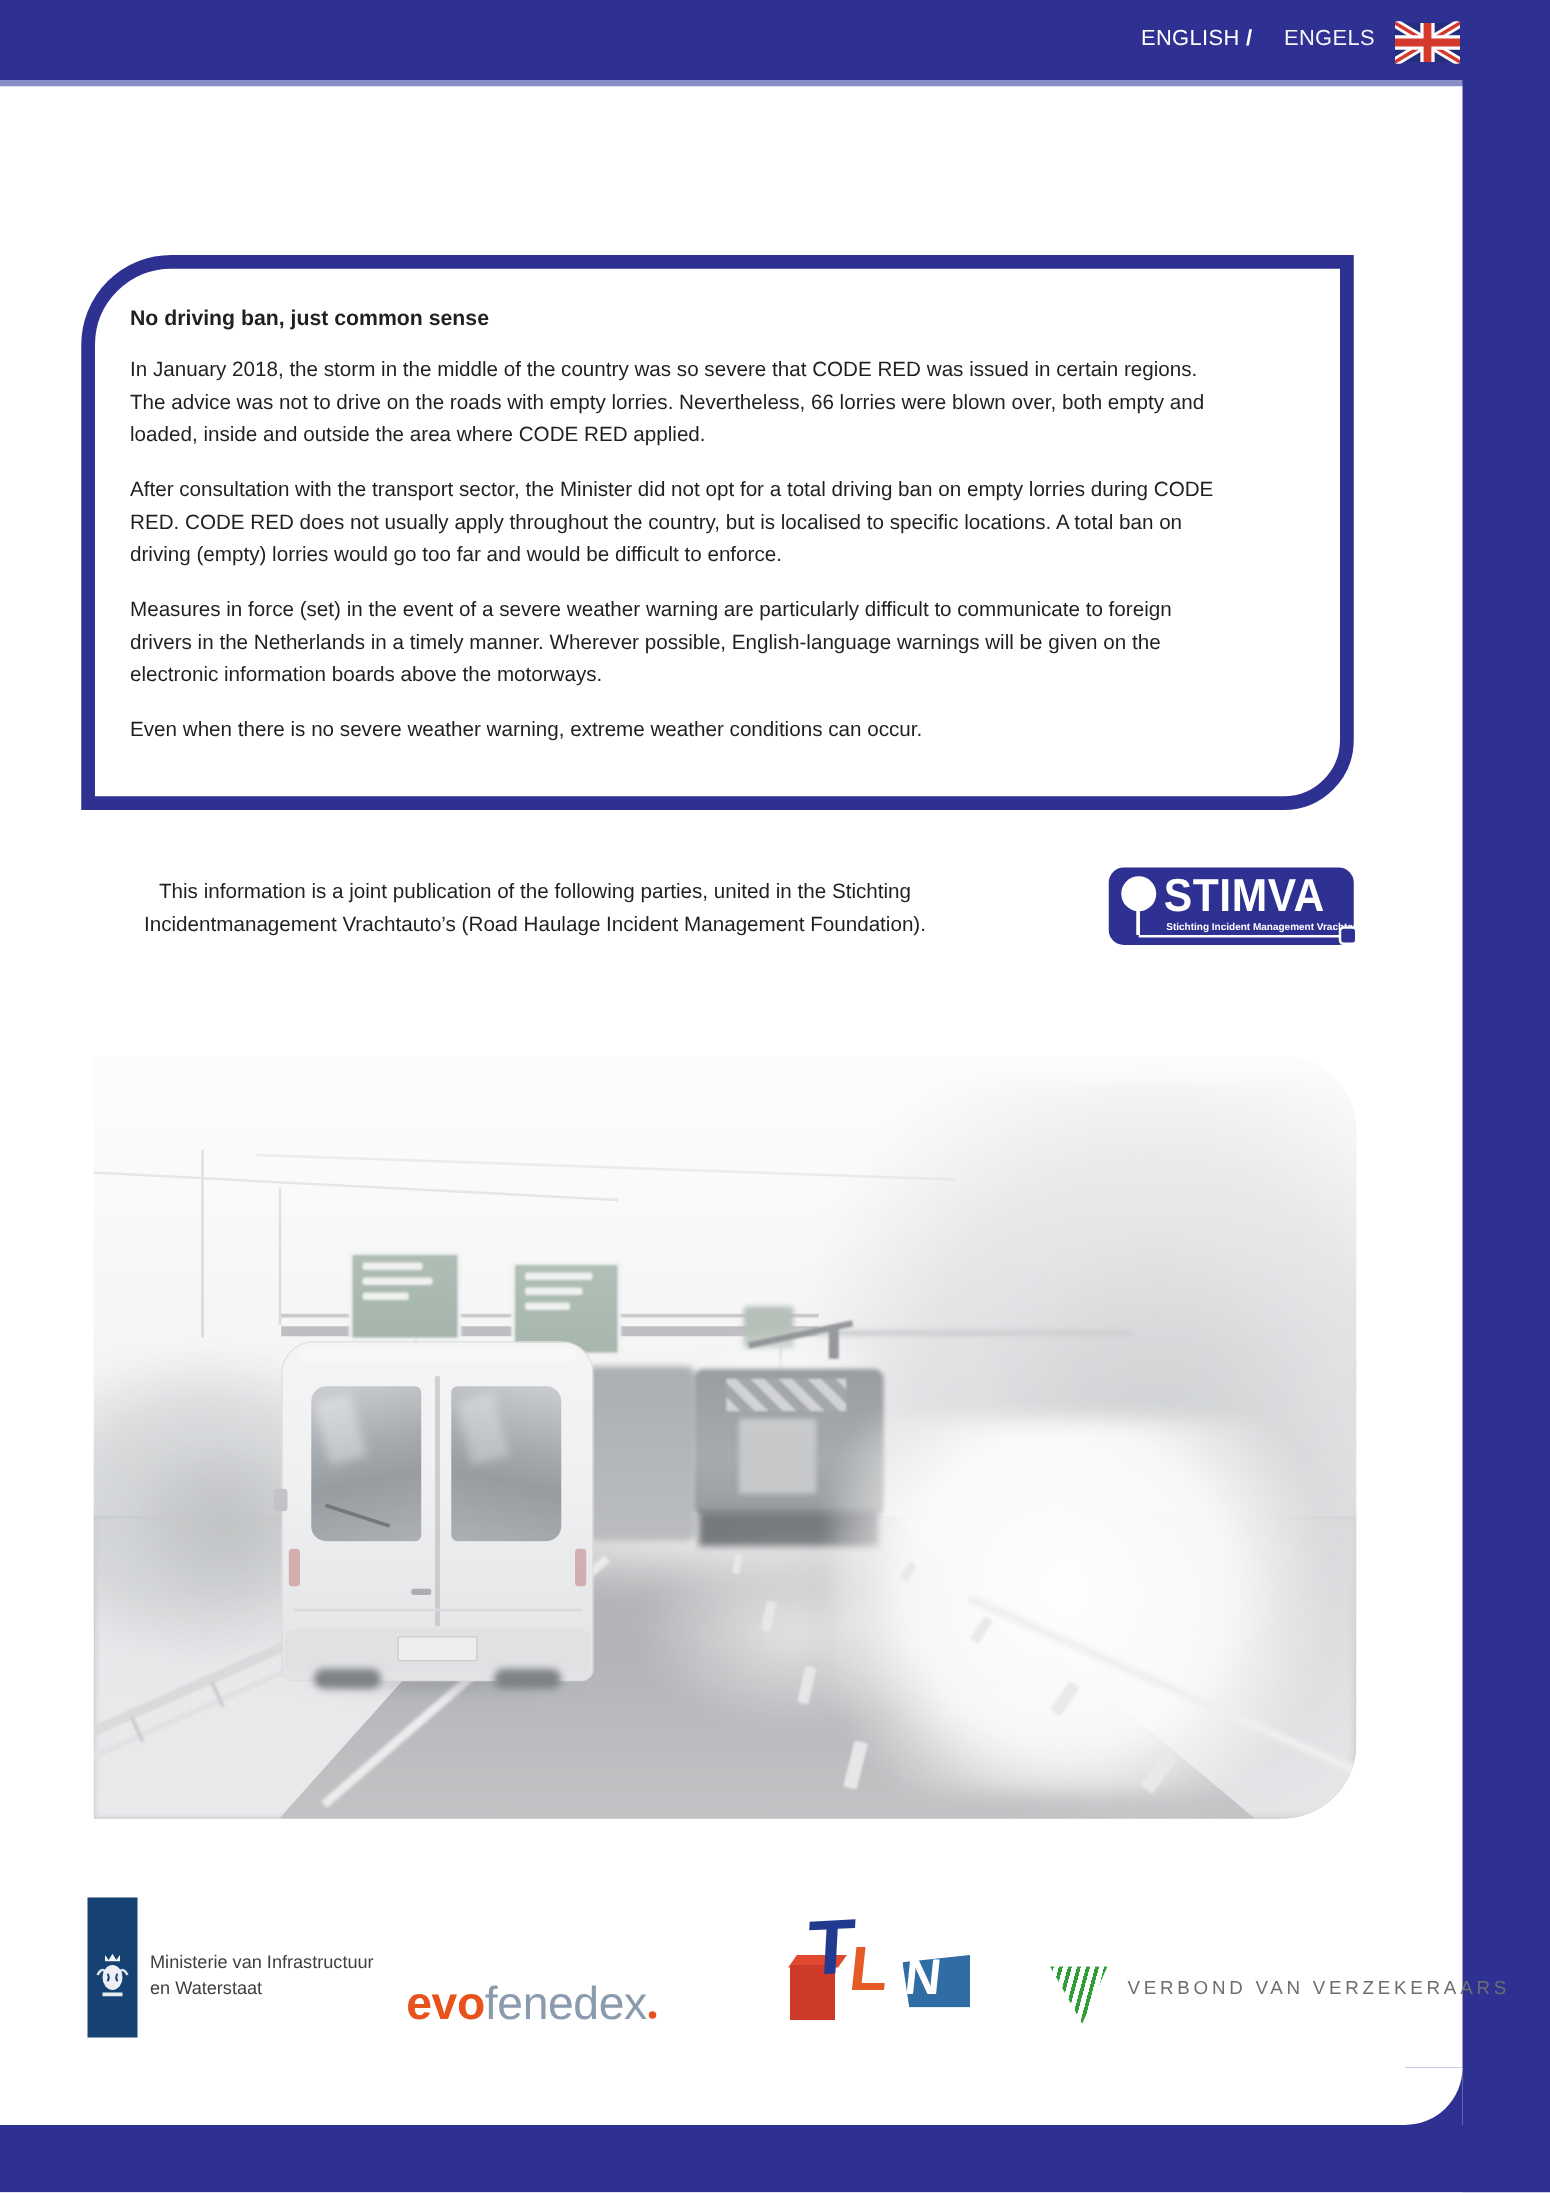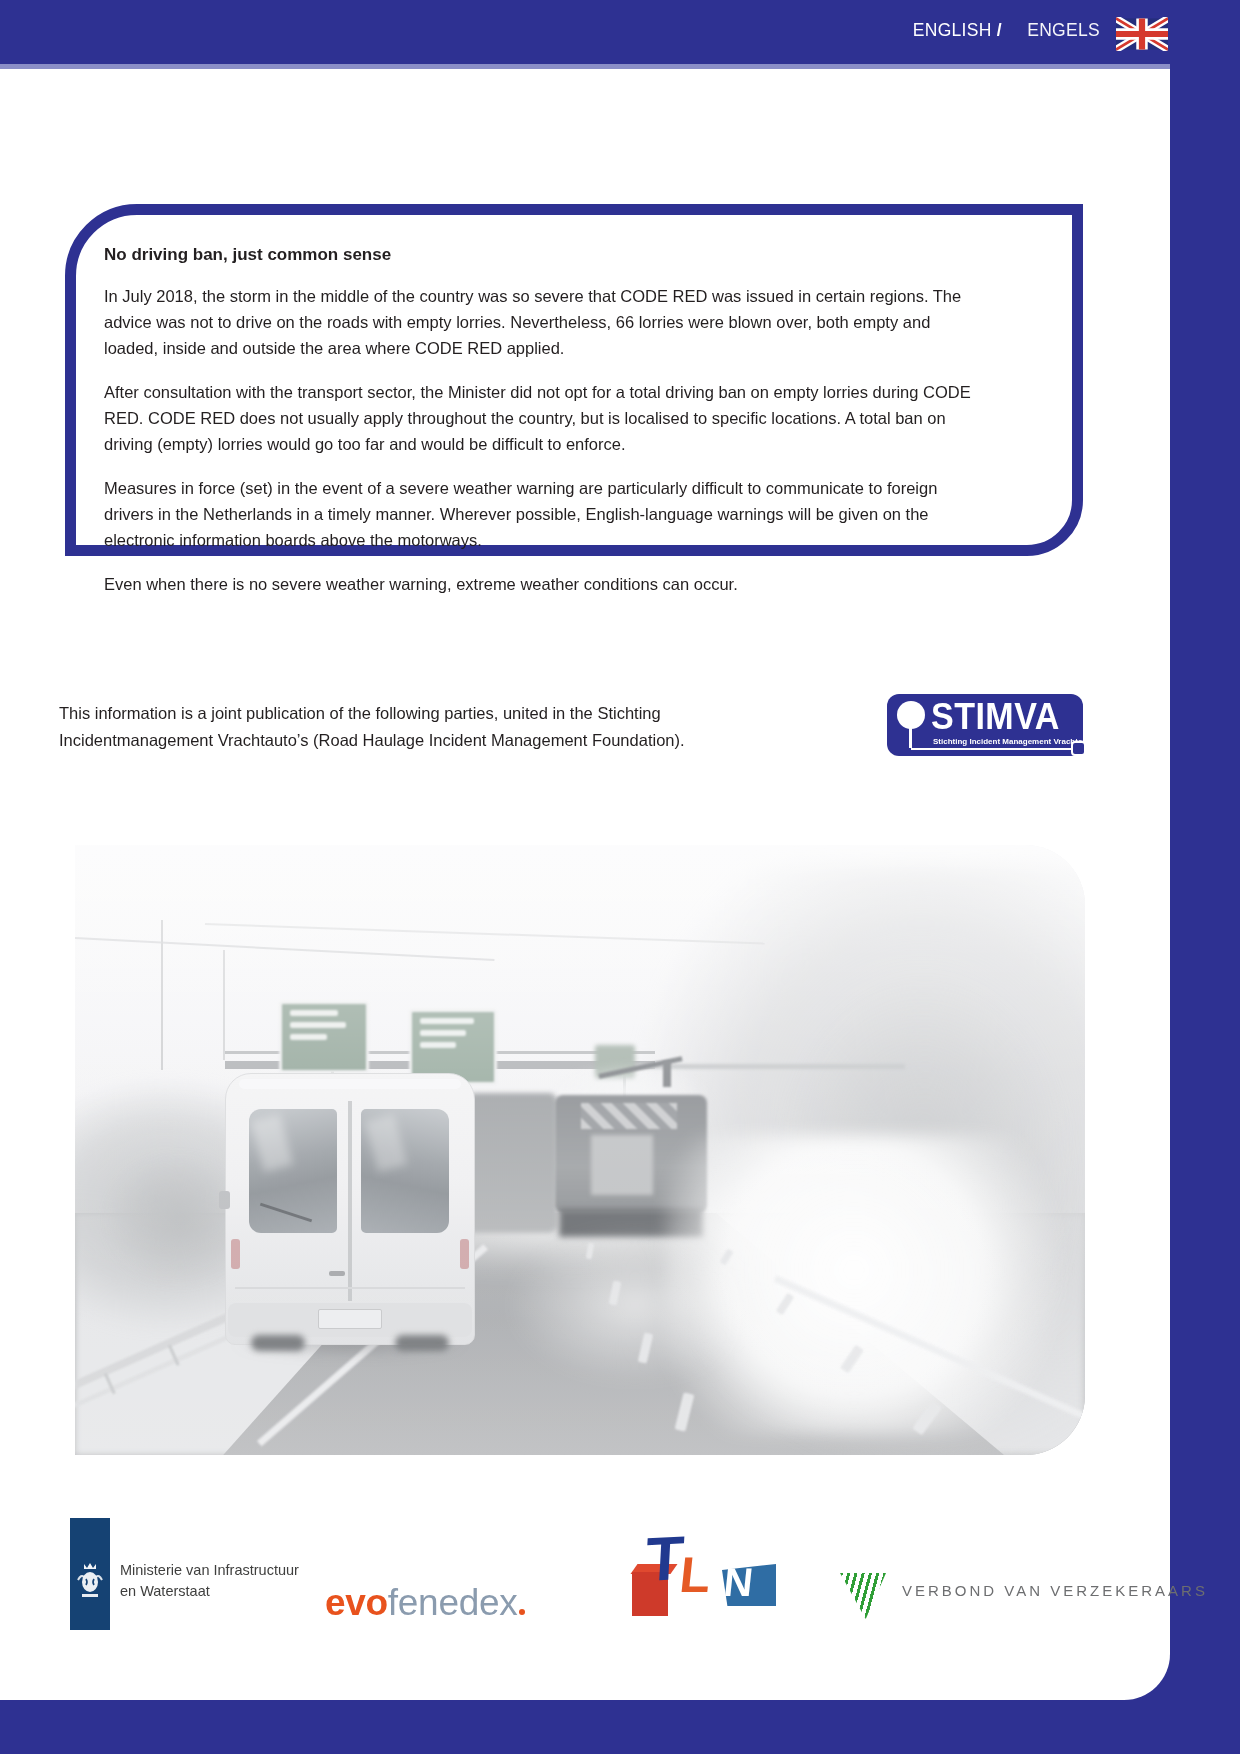--- a/index.html
+++ b/index.html
@@ -16,29 +16,29 @@
   .corner-white { position:absolute; right:70px; bottom:54px; width:46px; height:46px; background:#ffffff; border-radius:0 0 46px 0; }
 
   
   .lang-label { position:absolute; top:20px; right:140px; color:#ffffff; font-size:17.5px; letter-spacing:.3px; }
   .lang-label .b { font-weight:400; }
   .lang-label .sep { font-weight:700; }
   .lang-label .light { font-weight:400; opacity:.95;margin-left:20px; }
   .flag { position:absolute; top:17px; left:1116px; width:52px; height:34px; }
 
   
-  .info-box { position:absolute; left:65px; top:204px; width:1018px; height:352px;
+  .info-box { position:absolute; left:65px; top:204px; width:1018px; height:444px;
     border:11px solid #2E3192; border-radius:72px 0 56px 0; background:#ffffff;
     padding:30px 90px 24px 28px; color:#231F20; }
   .info-box h2 { font-size:17px; font-weight:700; margin-bottom:18px; }
   .info-box p { font-size:16.5px; line-height:26px; margin-bottom:18px; max-width:880px; }
   .info-box p.tight { margin-bottom:0; }
 
   
-  .pub-text { position:absolute; left:59px; top:700px; width:690px; font-size:16.5px; line-height:27px; color:#231F20; }
+  .pub-text { position:absolute; left:83px; top:700px; width:690px; font-size:16.5px; line-height:27px; color:#231F20;text-align:center; }
   .stimva { position:absolute; left:887px; top:694px; width:196px; height:62px; background:#2E3192; border-radius:12px; }
   .stimva-circle { position:absolute; left:10px; top:7px; width:28px; height:28px; background:#ffffff; border-radius:50%; }
   .stimva-stem { position:absolute; left:22px; top:34px; width:3px; height:20px; background:#ffffff; }
   .stimva-name { position:absolute; left:44px; top:2px; color:#ffffff; font-size:37px; font-weight:900; letter-spacing:.5px; transform:scaleX(.92); transform-origin:left; }
   .stimva-tag { position:absolute; left:46px; top:43px; color:#ffffff; font-size:8px; font-weight:700; white-space:nowrap; }
   .stimva-line { position:absolute; left:24px; top:54px; width:164px; height:2px; background:#ffffff; }
   .stimva-ball { position:absolute; left:184px; top:47px; width:15px; height:15px; background:#2E3192; border:2px solid #ffffff; border-radius:4px; }
 
   
   .photo { position:absolute; left:75px; top:845px; width:1010px; height:610px; border-radius:0 60px 60px 0; overflow:hidden; background:#F4F4F6; }
@@ -153,21 +153,21 @@
   <svg class="flag" viewBox="0 0 50 30">
     <rect width="50" height="30" fill="#252E7D"></rect>
     <path d="M0,0 L50,30 M50,0 L0,30" stroke="#ffffff" stroke-width="7"></path>
     <path d="M0,0 L50,30 M50,0 L0,30" stroke="#D5392E" stroke-width="2.6"></path>
     <path d="M25,0 V30 M0,15 H50" stroke="#ffffff" stroke-width="11"></path>
     <path d="M25,0 V30 M0,15 H50" stroke="#D5392E" stroke-width="6"></path>
   </svg>
 
   <div class="info-box">
     <h2>No driving ban, just common sense</h2>
-    <p>In July 2018, the storm in the middle of the country was so severe that CODE RED was issued in certain regions. The advice was not to drive on the roads with empty lorries. Nevertheless, 66 lorries were blown over, both empty and loaded, inside and outside the area where CODE RED applied.</p>
+    <p>In January 2018, the storm in the middle of the country was so severe that CODE RED was issued in certain regions. The advice was not to drive on the roads with empty lorries. Nevertheless, 66 lorries were blown over, both empty and loaded, inside and outside the area where CODE RED applied.</p>
     <p>After consultation with the transport sector, the Minister did not opt for a total driving ban on empty lorries during CODE RED. CODE RED does not usually apply throughout the country, but is localised to specific locations. A total ban on driving (empty) lorries would go too far and would be difficult to enforce.</p>
     <p>Measures in force (set) in the event of a severe weather warning are particularly difficult to communicate to foreign drivers in the Netherlands in a timely manner. Wherever possible, English-language warnings will be given on the electronic information boards above the motorways.</p>
     <p class="tight">Even when there is no severe weather warning, extreme weather conditions can occur.</p>
   </div>
 
   <div class="pub-text">This information is a joint publication of the following parties, united in the Stichting Incidentmanagement Vrachtauto’s (Road Haulage Incident Management Foundation).</div>
 
   <div class="stimva">
     <div class="stimva-circle"></div>
     <div class="stimva-stem"></div>

